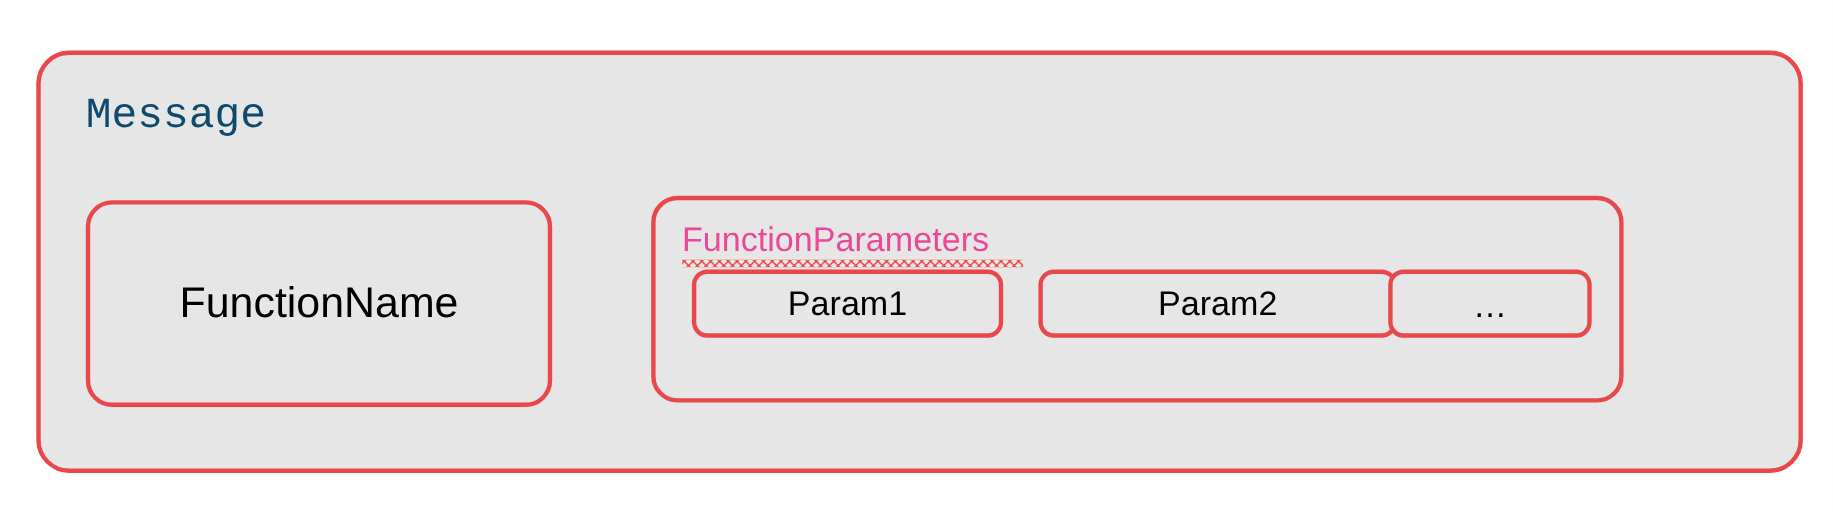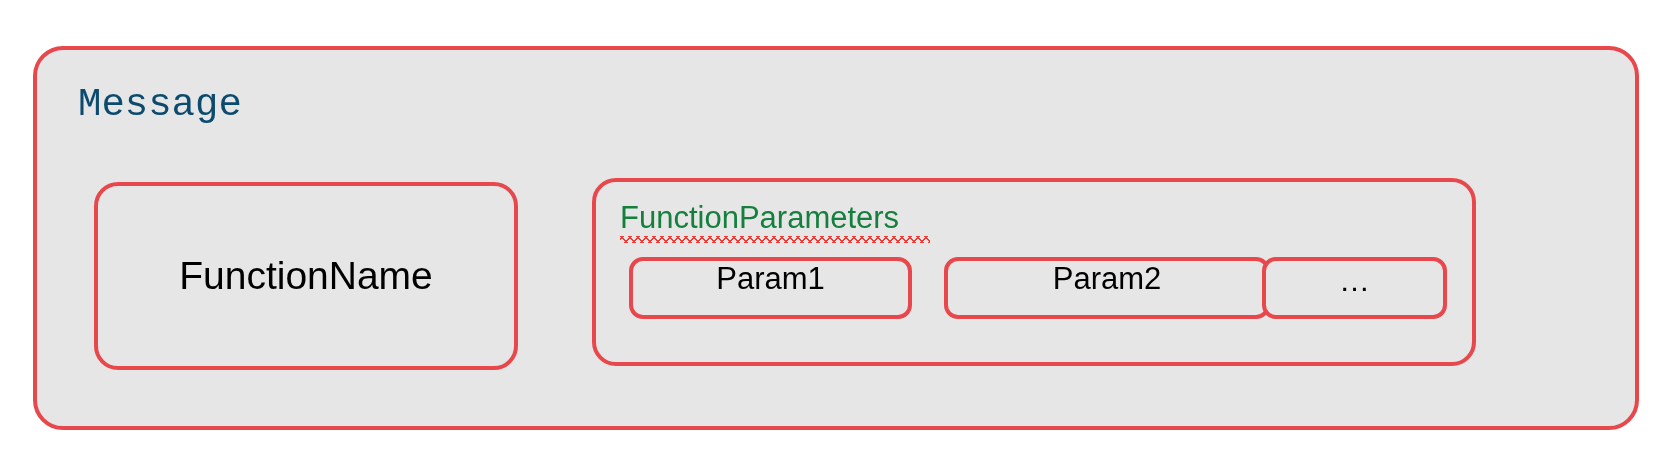--- a/index.html
+++ b/index.html
@@ -45,21 +45,21 @@
     font-size: 39px;
     line-height: 46px;
     color: #0c4a6e;
     white-space: nowrap;
     letter-spacing: 0px;
     font-family: Liberation Mono, monospace;
   }
 
   
   #function-name-box {
-    left: 94px;
+    left: 78px;
     top: 182px;
     width: 424px;
     height: 188px;
     border-radius: 24px;
     display: flex;
     align-items: center;
     justify-content: center;
   }
   #function-name-label {
     font-size: 39px;
@@ -76,21 +76,21 @@
     height: 188px;
     border-radius: 24px;
   }
 
   #function-parameters-label {
     position: absolute;
     left: 620px;
     top: 199px;
     font-size: 31px;
     line-height: 37px;
-    color: #15803d;
+    color: #ec4899;
     white-space: nowrap;
   }
   
   #function-parameters-squiggle {
     position: absolute;
     left: 620px;
     top: 236px;
     width: 310px;
     height: 7px;
     background-image:
@@ -98,22 +98,23 @@
       linear-gradient(-45deg, transparent 42%, #ee3b34 42%, #ee3b34 58%, transparent 58%);
     background-size: 8px 7px;
     background-repeat: repeat-x;
     background-position: 0 0, 4px 0;
   }
 
   
   .param-box {
     border-radius: 14px;
     height: 62px;
-    top: 257px;
+    top: 245px;
     display: flex;
+    align-items: center;
     justify-content: center;
   }
   .param-label {
     font-size: 31px;
     line-height: 36px;
     color: #000000;
     white-space: nowrap;
   }
   #param-box-0 { left: 629px;  width: 283px; }
   #param-box-1 { left: 944px;  width: 326px; }

